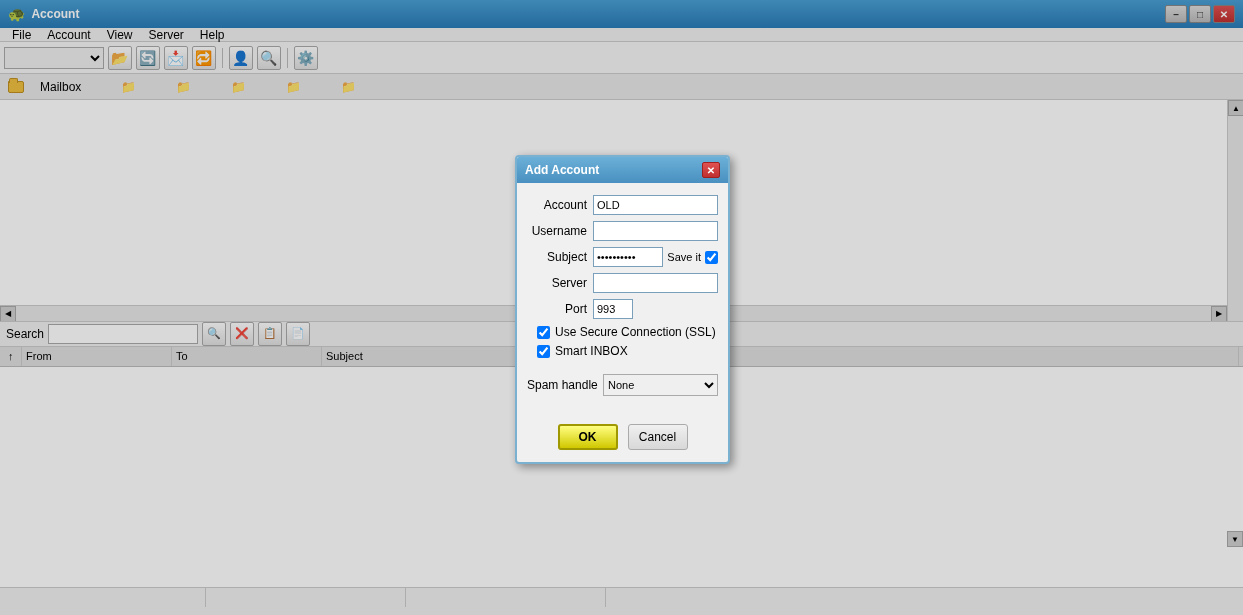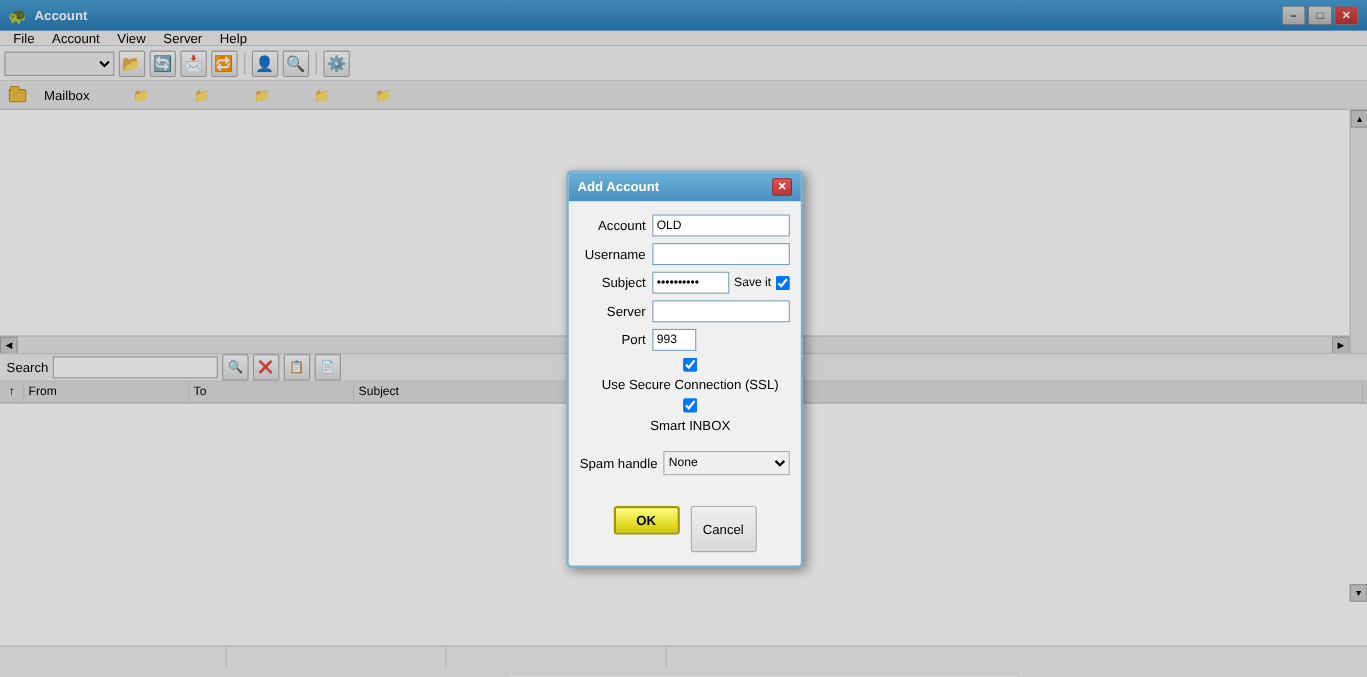--- a/index.html
+++ b/index.html
@@ -284,21 +284,20 @@
       background: white;
       font-size: 11px;
       padding: 0 3px;
     }
     .checkbox-row {
       display: flex;
       align-items: center;
       gap: 5px;
       margin-bottom: 5px;
       margin-left: 10px;
-      flex-direction: column;
     }
     .checkbox-label {
       font-size: 12px;
     }
     .spam-row {
       display: flex;
       align-items: center;
       margin-bottom: 10px;
     }
     .spam-select {
@@ -321,21 +320,21 @@
       height: 26px;
       font-size: 12px;
       font-weight: bold;
       cursor: pointer;
     }
     .btn-cancel {
       background: linear-gradient(to bottom, #f0f0f0, #d8d8d8);
       border: 1px solid #aaa;
       border-radius: 3px;
       width: 60px;
-      height: 42px;
+      height: 26px;
       font-size: 12px;
       cursor: pointer;
     }
 
     
     .icon-folder {
       display: inline-block;
       width: 16px;
       height: 12px;
       background: #f0c040;

